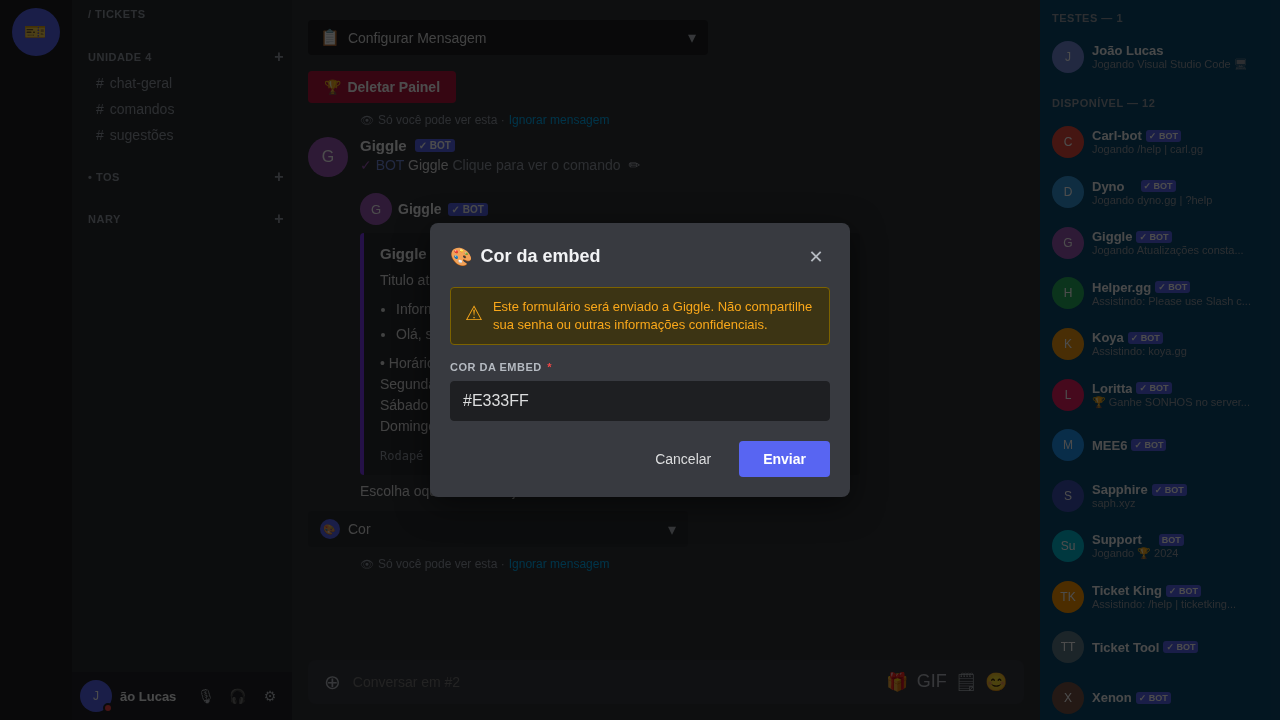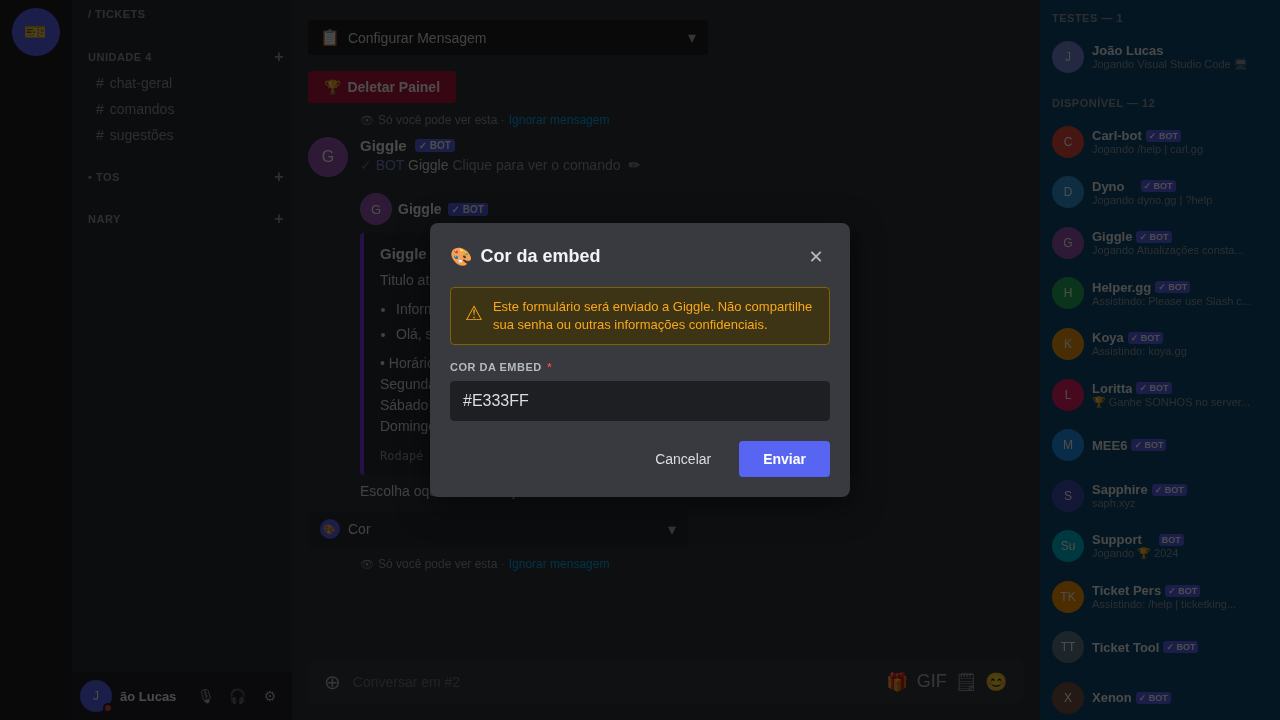--- a/index.html
+++ b/index.html
@@ -698,21 +698,21 @@
         <span class="rs-bot-badge">BOT</span>
       </div>
       <div class="rs-user-status">Jogando 🏆 2024</div>
     </div>
   </div>
 
   <div class="rs-user">
     <div class="rs-avatar" style="background:#ff9800;">TK</div>
     <div class="rs-user-info">
       <div style="display:flex; align-items:center; gap:4px;">
-        <div class="rs-username">Ticket Pers</div>
+        <div class="rs-username">Ticket King</div>
         <span class="rs-bot-badge">✓ BOT</span>
       </div>
       <div class="rs-user-status">Assistindo: /help | ticketking...</div>
     </div>
   </div>
 
   <div class="rs-user">
     <div class="rs-avatar" style="background:#607d8b;">TT</div>
     <div class="rs-user-info">
       <div style="display:flex; align-items:center; gap:4px;">

